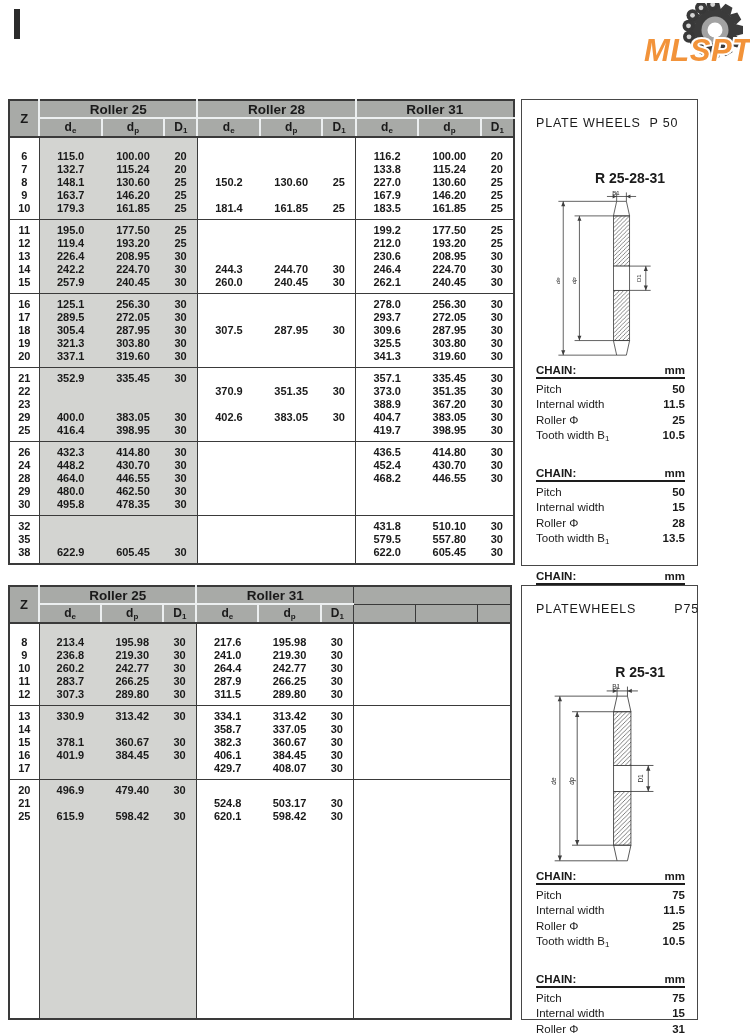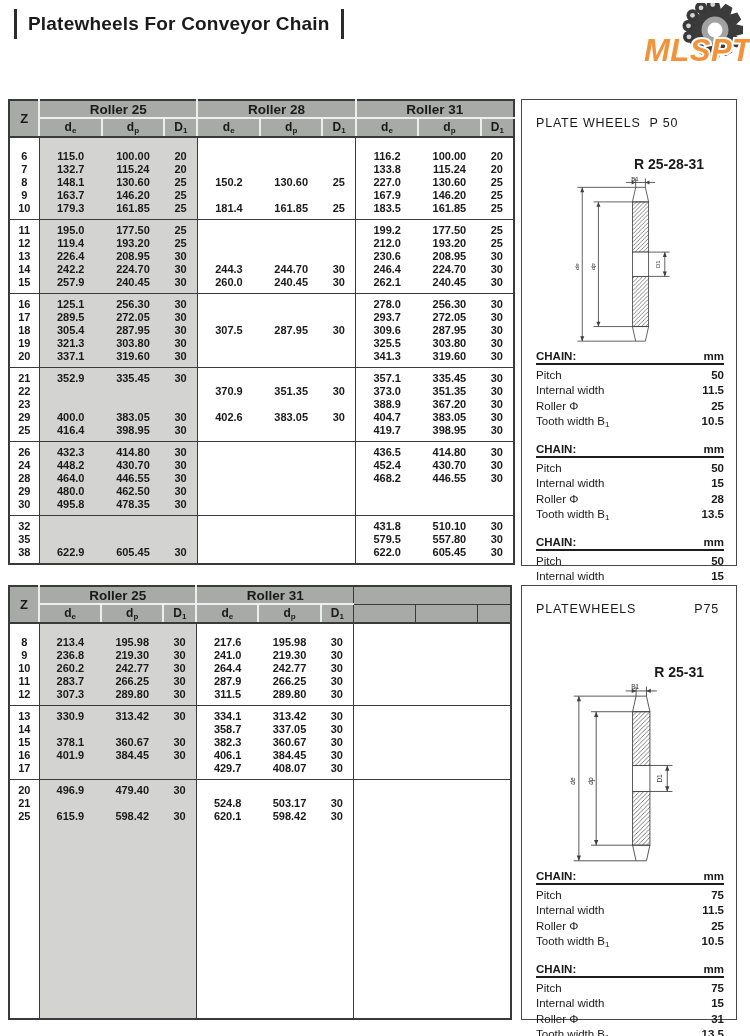--- a/index.html
+++ b/index.html
@@ -29,33 +29,33 @@
   .dt th.she{border-left:1.5px solid #3a3a3a;border-top:1.5px solid #3a3a3a;}
   .dt sub{font-size:8px;vertical-align:-2px;}
   .dt td{height:13px;line-height:13px;}
   .dt td.zc{font-weight:bold;}
   .dt td.gs{border-left:1.5px solid #3a3a3a;}
   .dt td.shaded{background:#d3d4d1;}
   .dt tr.gfirst td{border-top:1.5px solid #3a3a3a;padding-top:4px;}
   .dt tr.nt td{border-top:none;padding-top:12px;}
   .dt tr.glast td{padding-bottom:4px;}
   
-  .panel{position:absolute;left:521px;width:216px;border:1.5px solid #474747;
+  .panel{position:absolute;left:521px;width:177px;border:1.5px solid #474747;
     background:#fff;box-sizing:border-box;display:flex;flex-direction:column;
     padding:16px 12px 10px 14px;}
   .panel-p50{top:99px;height:467px;}
   .panel-p75{top:585px;height:435px;}
   .panel-title{font-size:12.5px;letter-spacing:.8px;display:flex;}
   .panel-p50 .panel-code{margin-left:9px;}
-  .panel-p75 .panel-code{margin-left:58px;}
+  .panel-p75 .panel-code{margin-left:38px;}
   .panel-model{align-self:flex-end;font-size:14px;font-weight:bold;margin-right:20px;}
-  .panel-p50 .panel-model{margin-top:26px;}
+  .panel-p50 .panel-model{margin-top:40px;}
   .panel-p75 .panel-model{margin-top:48px;}
   .panel-drawing{align-self:center;margin-top:4px;}
-  .chain-area{margin-top:auto;display:flex;flex-direction:column;gap:10px;width:100%;}
+  .chain-area{margin-top:auto;display:flex;flex-direction:column;gap:20px;width:100%;}
   .chain{width:100%;}
   .chain-head{display:flex;justify-content:space-between;font-weight:bold;font-size:11.5px;
     border-bottom:2px solid #1d1d1d;padding-bottom:1px;margin-bottom:2px;}
   .chain-row{display:flex;justify-content:space-between;font-size:11.5px;
     line-height:12.5px;padding:1.5px 0;}
   .chain-row .cr-r{font-weight:bold;}
   .chain sub{font-size:8px;vertical-align:-2px;}
 </style>
 </head>
 <body>
@@ -93,21 +93,20 @@
         <text transform="translate(12,112) rotate(-90)" text-anchor="middle" font-style="italic">de</text>
         <text transform="translate(32,112) rotate(-90)" text-anchor="middle" font-style="italic">dp</text>
         <text transform="translate(112,109) rotate(-90)" text-anchor="middle">D1</text>
       </g>
     </symbol>
   </defs>
 </svg>
 
 <div class="title-bar">
   <div class="vbar"></div>
-  <div class="page-title">Platewheels For Conveyor Chain</div>
   <div class="vbar"></div>
 </div>
 
 <div class="logo">
   <svg width="132" height="62" viewBox="0 0 132 62">
     <g fill="#3b3b3b">
       <circle cx="72" cy="27" r="21"></circle>
       <g>
         <polygon points="68,-1 76,-1 78,7 66,7"></polygon>
         <polygon points="68,-1 76,-1 78,7 66,7" transform="rotate(30,72,27)"></polygon>

